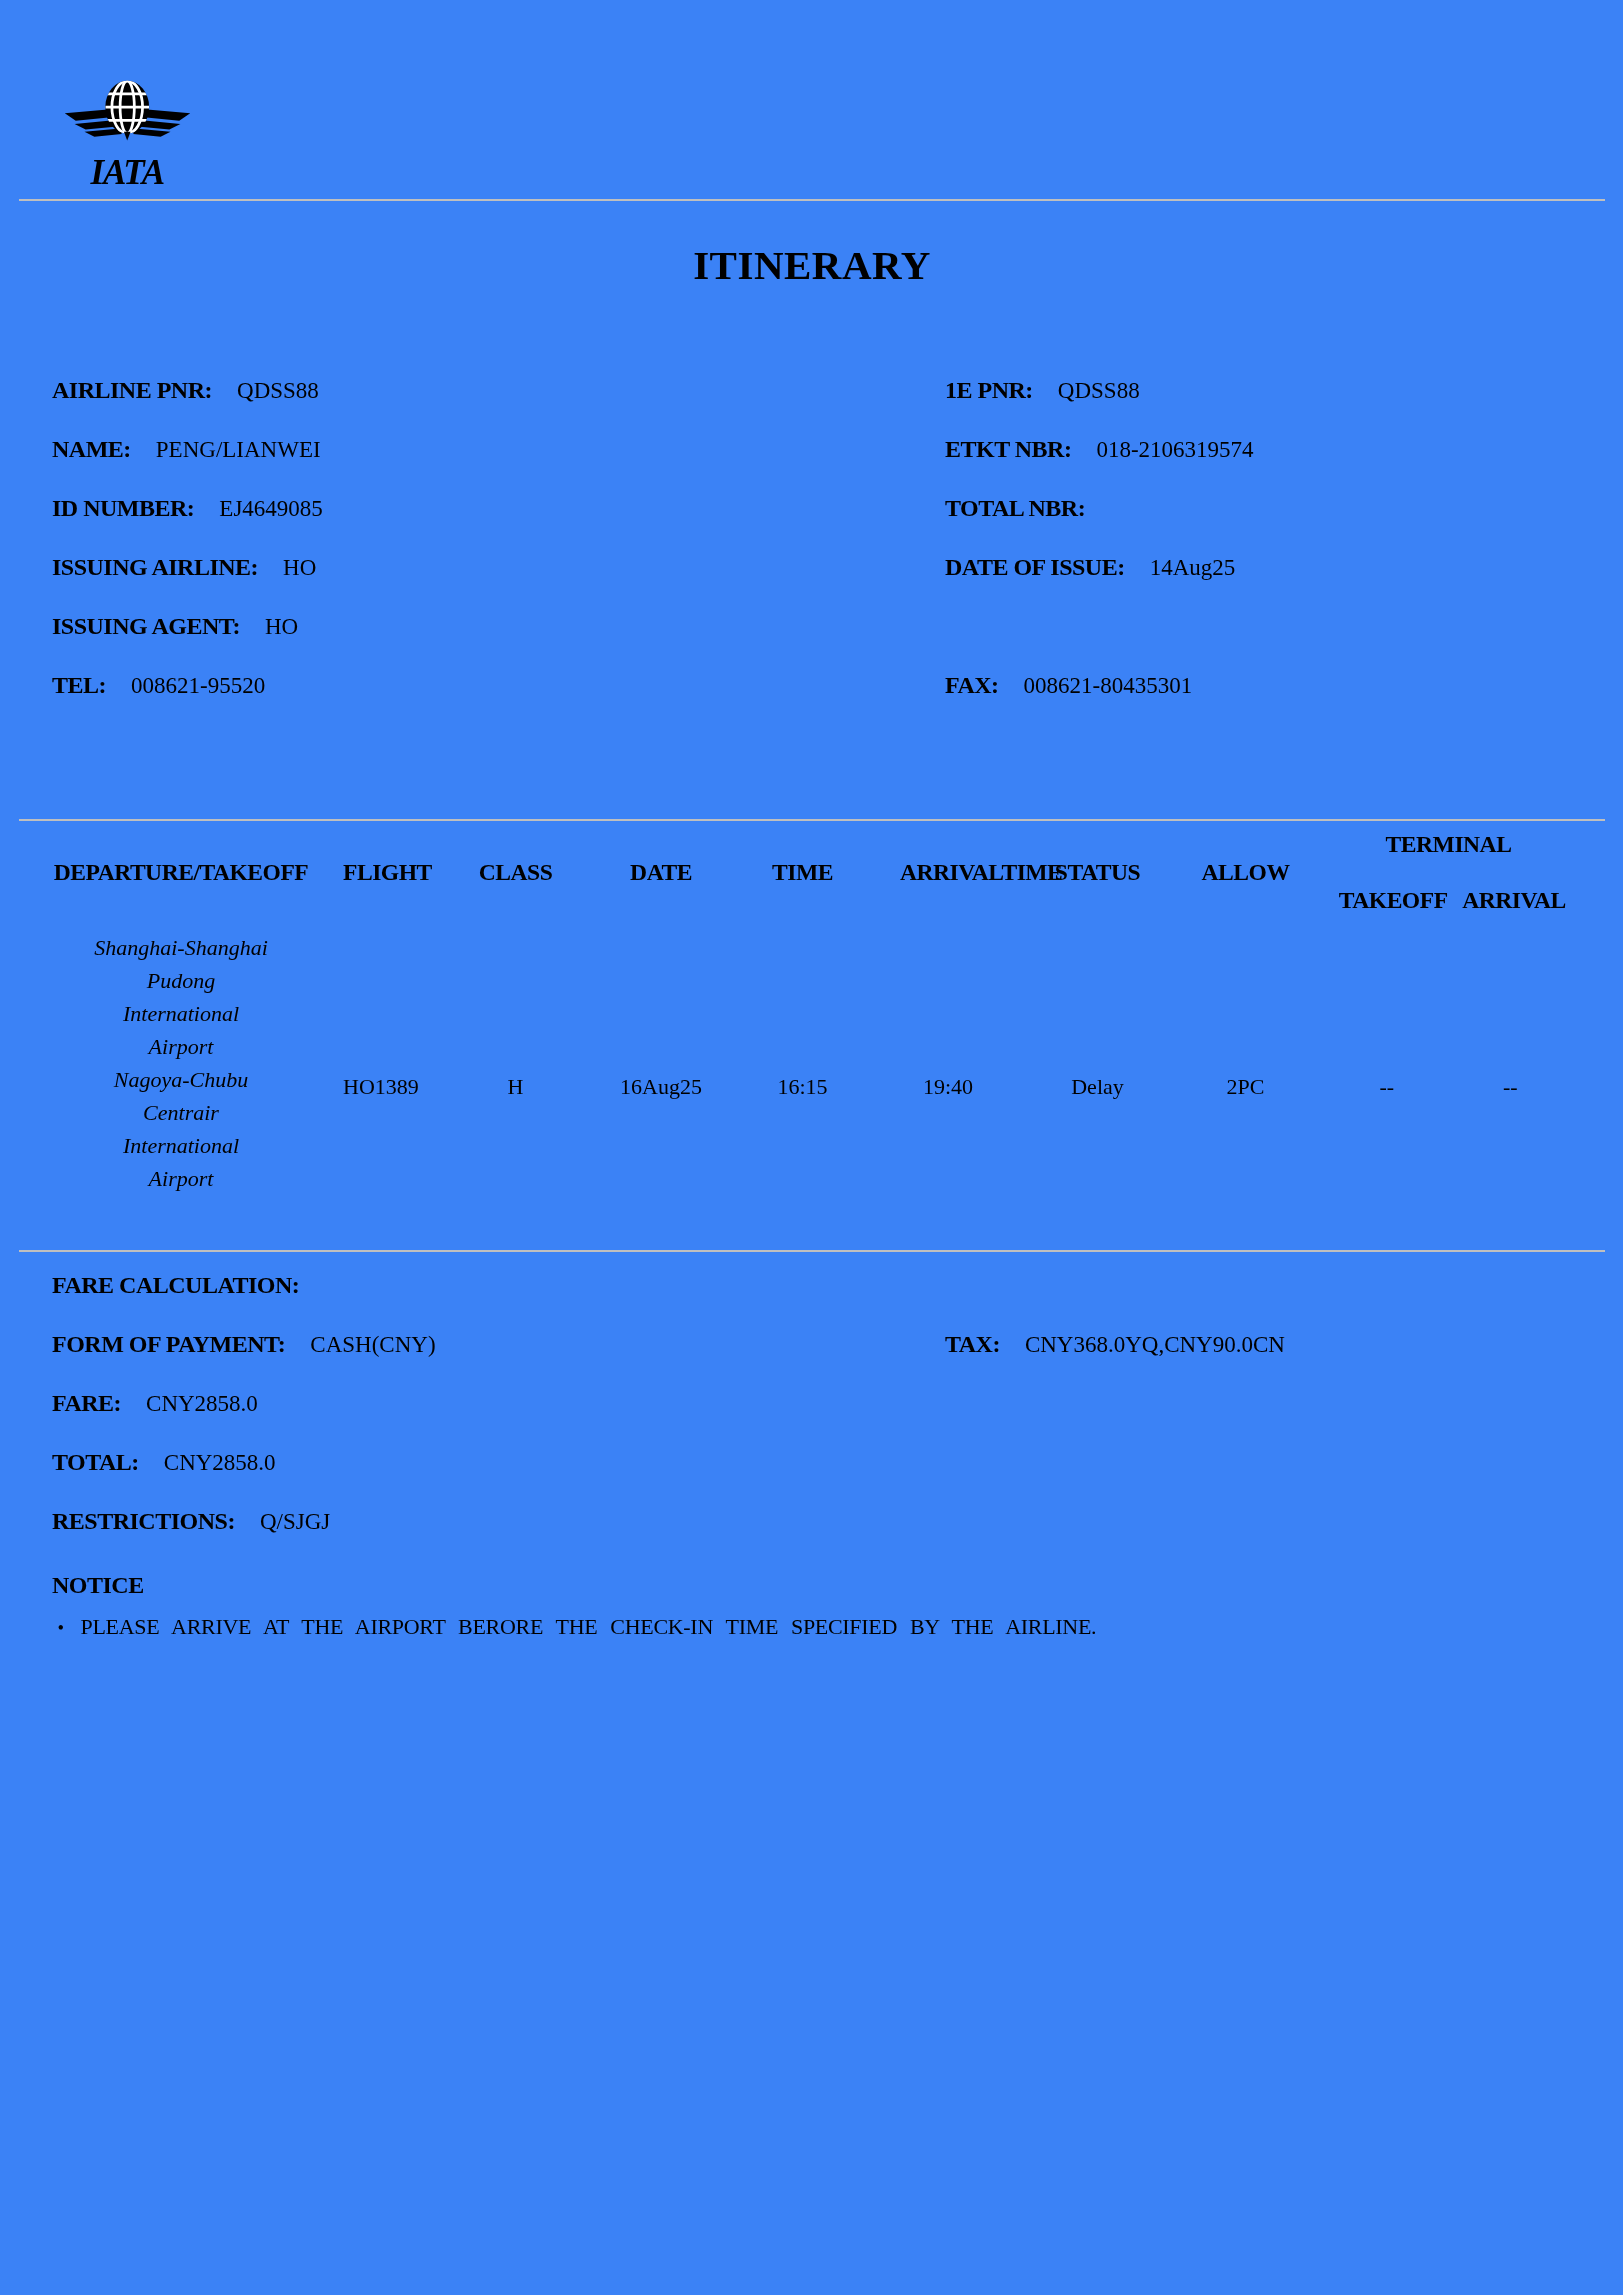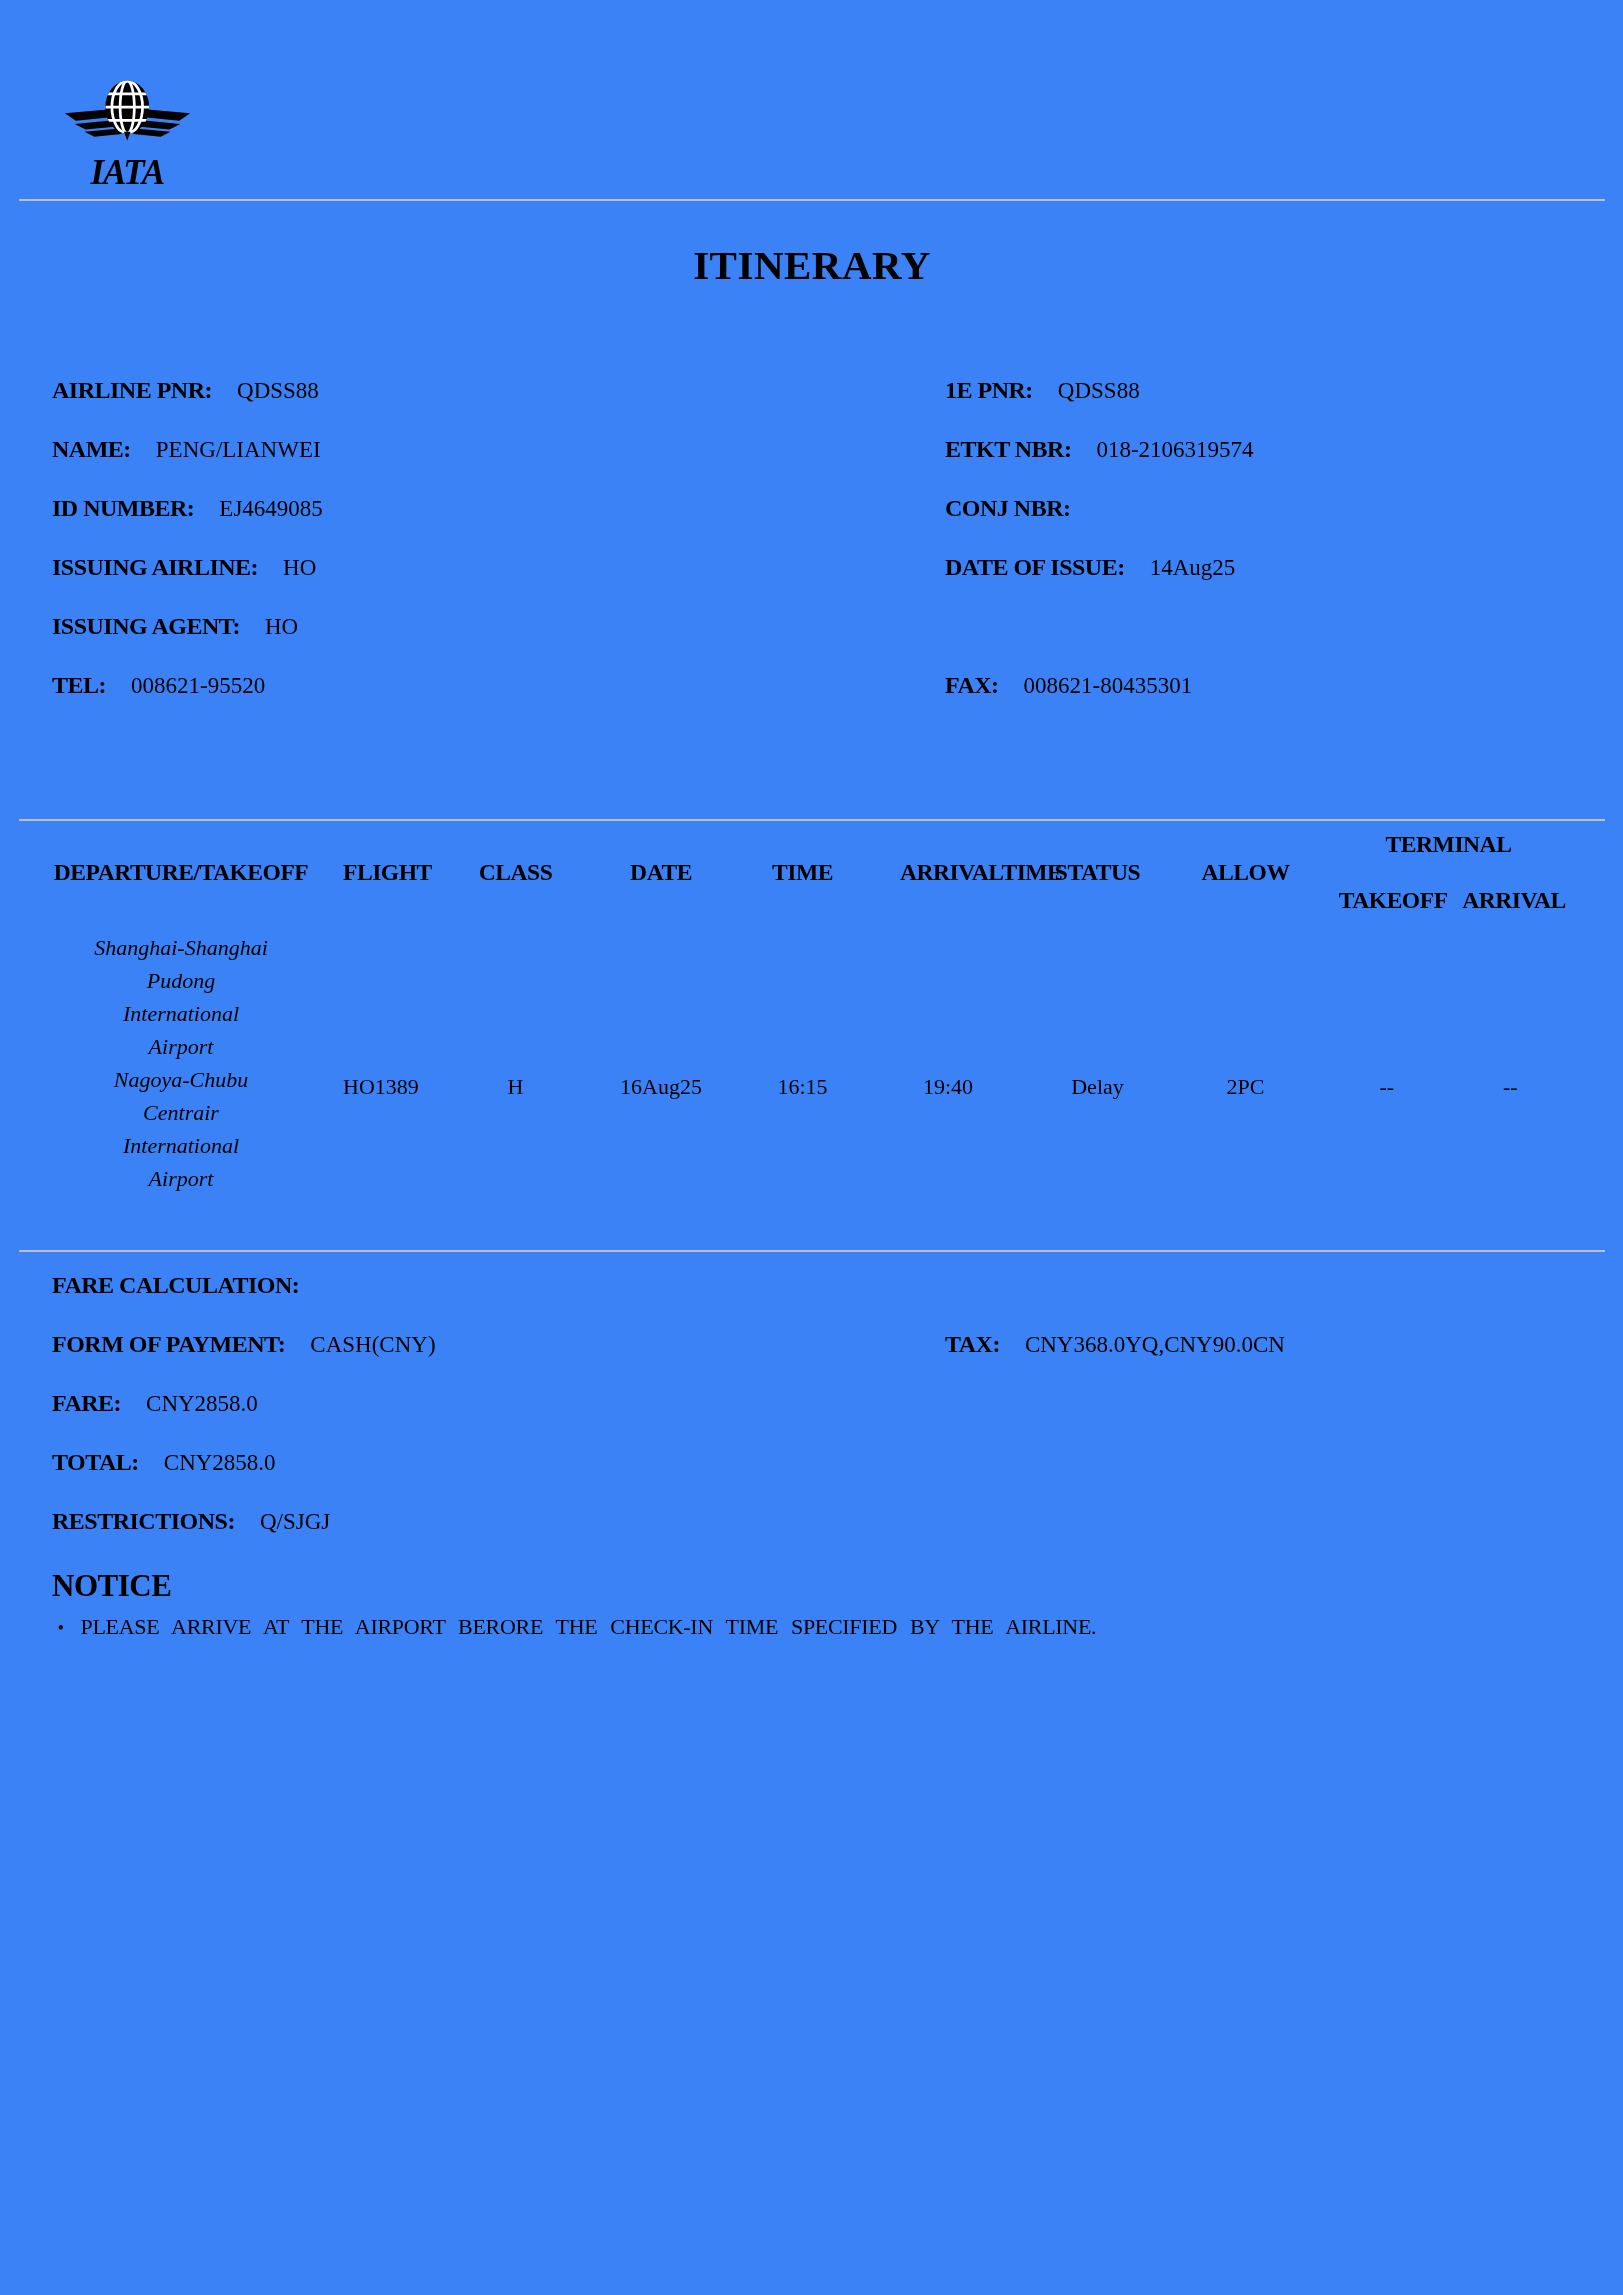--- a/index.html
+++ b/index.html
@@ -30,21 +30,21 @@
   .t2 span{display:inline-block;width:96px;text-align:center;white-space:nowrap;}
   .tbody{height:327px;align-items:center;}
   .tbody .bcell{text-align:center;font-size:22px;white-space:nowrap;}
   .depcell{align-self:start;padding-top:8.2px;font-style:italic;}
   .depcell div{line-height:33px;}
 
   .fare{position:absolute;top:1256px;left:52px;right:19px;
         display:grid;grid-template-columns:893px 1fr;grid-auto-rows:59px;align-items:center;}
 
   .notice{position:absolute;top:1565px;left:52px;right:19px;}
-  .notice-heading{font-weight:bold;font-size:31px;line-height:41px;letter-spacing:-0.5px;}
+  .notice-heading{font-weight:bold;font-size:24px;line-height:41px;letter-spacing:-0.5px;}
   .notice-item{display:flex;align-items:baseline;line-height:41px;padding-left:5.5px;}
   .bullet{font-size:18.7px;margin-right:16.5px;}
   .notice-text{font-size:22px;word-spacing:7.7px;letter-spacing:-0.3px;white-space:nowrap;}
 </style>
 </head>
 <body>
 
 <div class="page">
 
   <div class="logo">
@@ -83,21 +83,21 @@
   <div class="title">ITINERARY</div>
 
   <div class="fields">
     <div class="fieldcell"><span class="flabel">AIRLINE PNR:</span><span class="fvalue">QDSS88</span></div>
     <div class="fieldcell"><span class="flabel">1E PNR:</span><span class="fvalue">QDSS88</span></div>
 
     <div class="fieldcell"><span class="flabel">NAME:</span><span class="fvalue">PENG/LIANWEI</span></div>
     <div class="fieldcell"><span class="flabel">ETKT NBR:</span><span class="fvalue">018-2106319574</span></div>
 
     <div class="fieldcell"><span class="flabel">ID NUMBER:</span><span class="fvalue">EJ4649085</span></div>
-    <div class="fieldcell"><span class="flabel">CONJ NBR:</span><span class="fvalue"></span></div>
+    <div class="fieldcell"><span class="flabel">TOTAL NBR:</span><span class="fvalue"></span></div>
 
     <div class="fieldcell"><span class="flabel">ISSUING AIRLINE:</span><span class="fvalue">HO</span></div>
     <div class="fieldcell"><span class="flabel">DATE OF ISSUE:</span><span class="fvalue">14Aug25</span></div>
 
     <div class="fieldcell"><span class="flabel">ISSUING AGENT:</span><span class="fvalue">HO</span></div>
 
     <div class="fieldcell"><span class="flabel"></span></div>
 
     <div class="fieldcell"><span class="flabel">TEL:</span><span class="fvalue">008621-95520</span></div>
     <div class="fieldcell"><span class="flabel">FAX:</span><span class="fvalue">008621-80435301</span></div>

